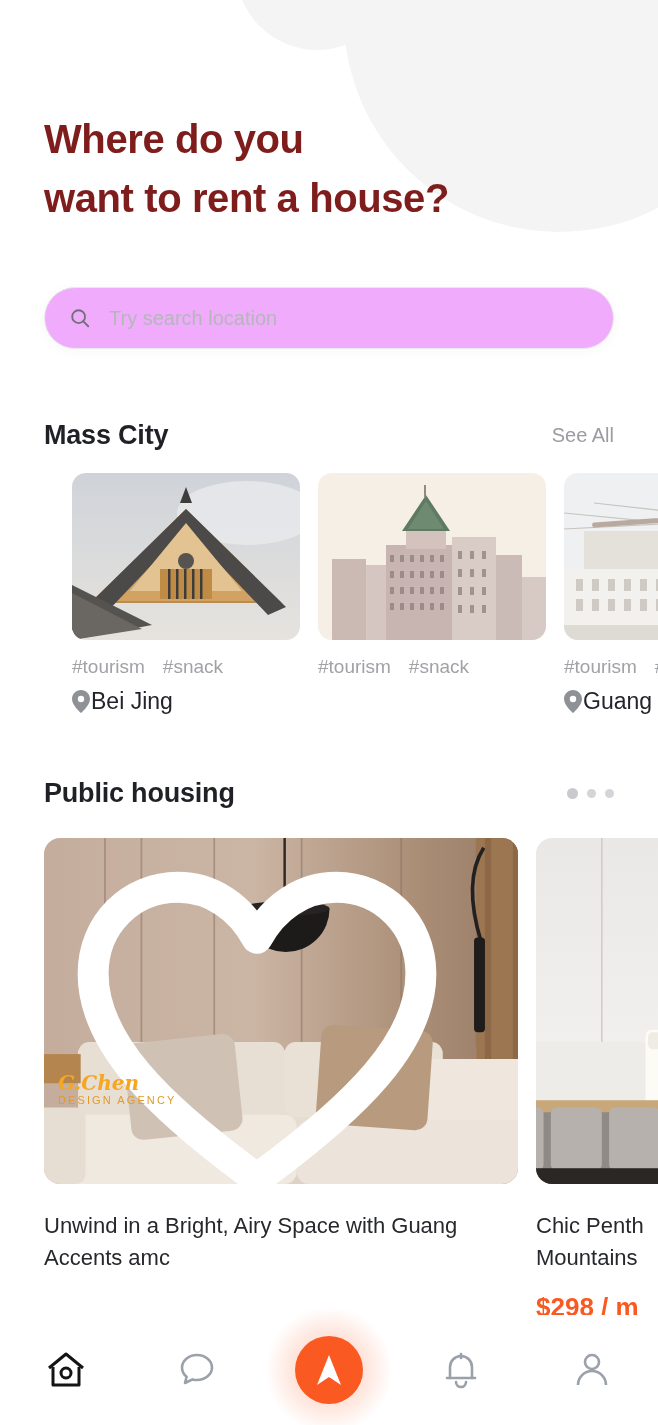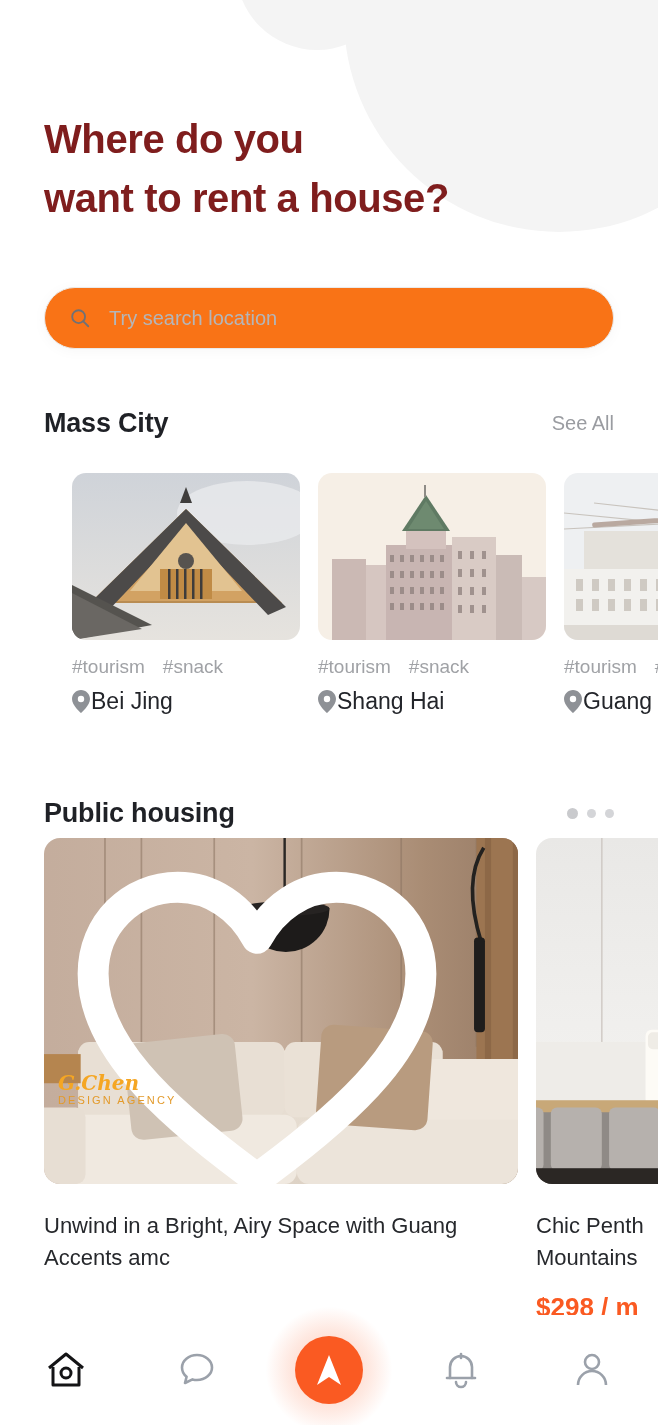--- a/index.html
+++ b/index.html
@@ -20,21 +20,21 @@
   .headline {
     position: absolute; left: 44px; top: 110px;
     font-size: 40px; font-weight: bold; line-height: 1.48;
     color: #7f1d1d; letter-spacing: -0.4px; white-space: pre-line;
   }
 
   
   .search-wrap {
     position: absolute; left: 44px; top: 287px;
     width: 570px; height: 62px;
-    background: #f97316; border: 1px solid #eaeaea; border-radius: 31px;
+    background: #f0abfc; border: 1px solid #eaeaea; border-radius: 31px;
     box-shadow: 0 2px 14px rgba(0,0,0,0.035);
     display: flex; align-items: center; padding: 0 24px;
   }
   .search-icon { width: 22px; height: 22px; flex: 0 0 auto; margin-right: 18px; color: #6f7176; }
   .search-input {
     flex: 1; border: none; outline: none; background: transparent;
     font-family: "Liberation Sans", sans-serif; font-size: 20px; color: #2b2d31;
   }
   .search-input::placeholder { color: #b4b6ba; }
 
@@ -100,21 +100,21 @@
 want to rent a house?</h1>
 
   <div class="search-wrap">
     <svg class="search-icon" viewBox="0 0 24 24" fill="none" stroke="currentColor" stroke-width="2" stroke-linecap="round">
       <circle cx="10.5" cy="10.5" r="7"></circle>
         <line x1="15.6" y1="15.6" x2="21" y2="21"></line>
     </svg>
     <input class="search-input" type="text" placeholder="Try search location" style="">
   </div>
 
-  <div class="section-head" style="top:408px;gap:37px;">
+  <div class="section-head" style="top:420px;gap:37px;">
     <span class="section-title">Mass City</span>
     <span class="see-all">See All</span>
   </div>
 
   <div class="city-row">
 
     <div class="city-card">
       <div class="city-img">
         <svg viewBox="0 0 228 167" preserveAspectRatio="xMidYMid slice">
           <defs>
@@ -206,26 +206,20 @@
               <rect x="140" y="132" width="4" height="8"></rect>
             <rect x="152" y="132" width="4" height="8"></rect>
               <rect x="164" y="132" width="4" height="8"></rect>
           </g>
         </svg>
       </div>
       <div class="city-tags">
         <span>#tourism</span>
         <span>#snack</span>
       </div>
-      <div class="city-loc">
-        <svg class="pin-icon" viewBox="0 0 18 23" fill="currentColor">
-          <path d="M9 0C4 0 0 4 0 9c0 6.5 9 14 9 14s9-7.5 9-14c0-5-4-9-9-9zm0 12.2A3.2 3.2 0 1 1 9 5.8a3.2 3.2 0 0 1 0 6.4z"></path>
-        </svg>
-        <span class="city-name">Shang Hai</span>
-      </div>
     </div>
 
     <div class="city-card">
       <div class="city-img">
         <svg viewBox="0 0 228 167" preserveAspectRatio="xMidYMid slice">
           <rect width="228" height="167" fill="#eef0f2"></rect>
           <rect x="20" y="58" width="80" height="48" fill="#e4e1db"></rect>
           <rect x="100" y="50" width="64" height="56" fill="#ecebe6"></rect>
           <rect x="164" y="62" width="64" height="44" fill="#e2e0da"></rect>
           <rect x="0" y="96" width="228" height="58" fill="#f2f1ee"></rect>
@@ -272,21 +266,21 @@
       <div class="city-loc">
         <svg class="pin-icon" viewBox="0 0 18 23" fill="currentColor">
           <path d="M9 0C4 0 0 4 0 9c0 6.5 9 14 9 14s9-7.5 9-14c0-5-4-9-9-9zm0 12.2A3.2 3.2 0 1 1 9 5.8a3.2 3.2 0 0 1 0 6.4z"></path>
         </svg>
         <span class="city-name">Guang</span>
       </div>
     </div>
 
   </div>
 
-  <div class="section-head" style="top:798px;">
+  <div class="section-head" style="top:778px;">
     <span class="section-title">Public housing</span>
     <span class="dots">
         <i></i>
         <i></i>
         <i></i>
       </span>
   </div>
 
   <div class="house-row">
 

